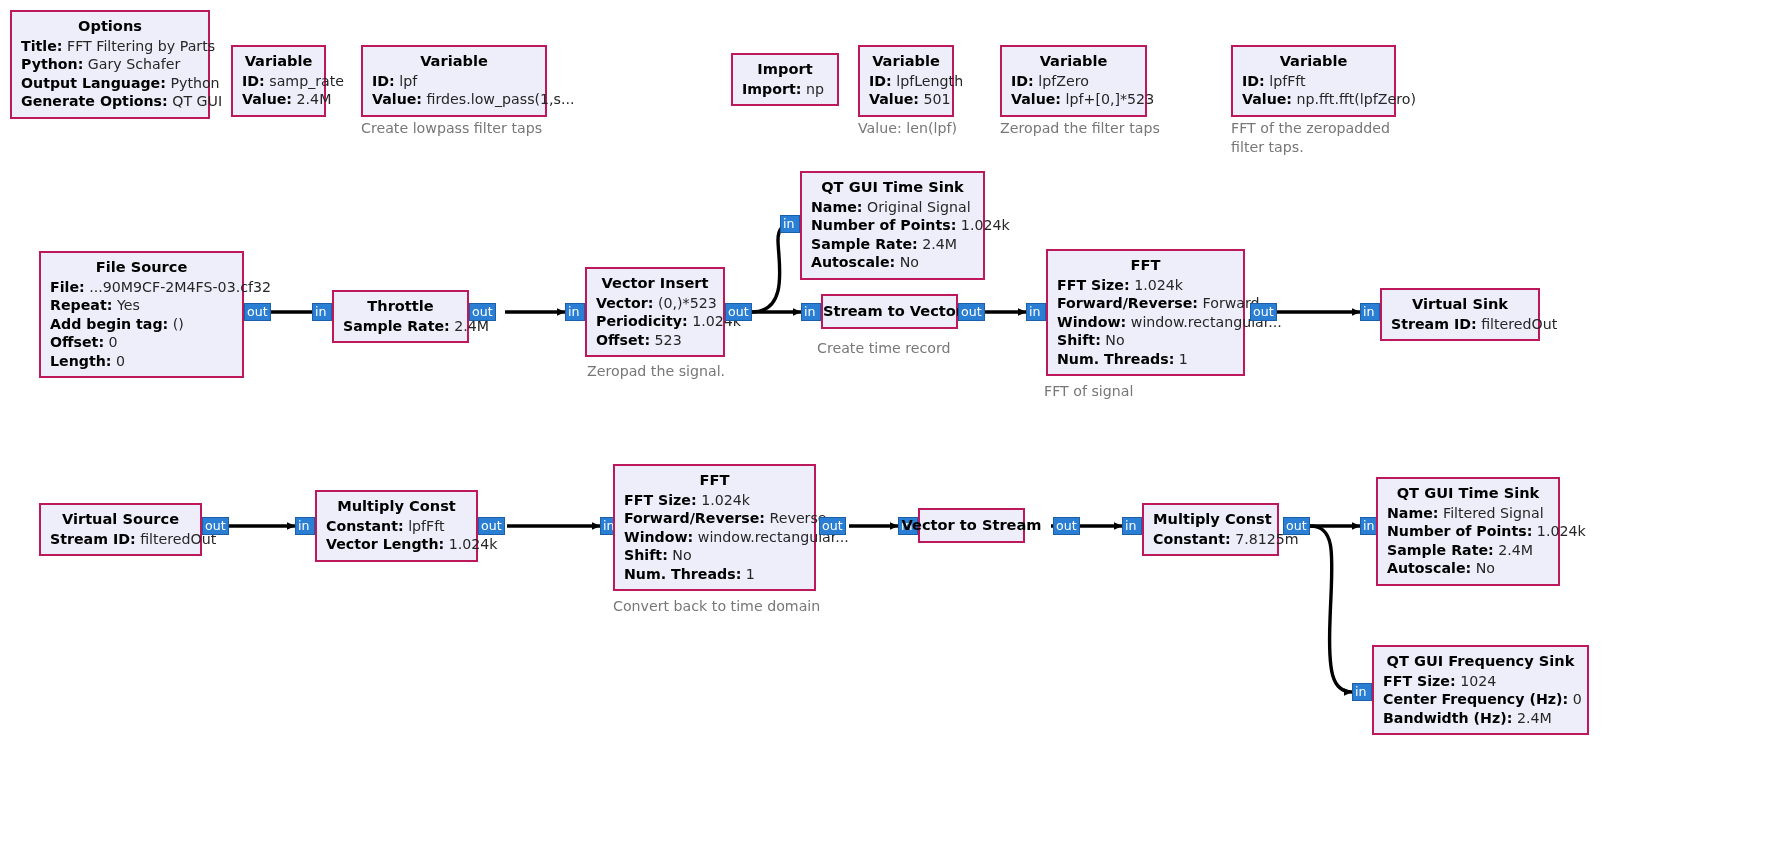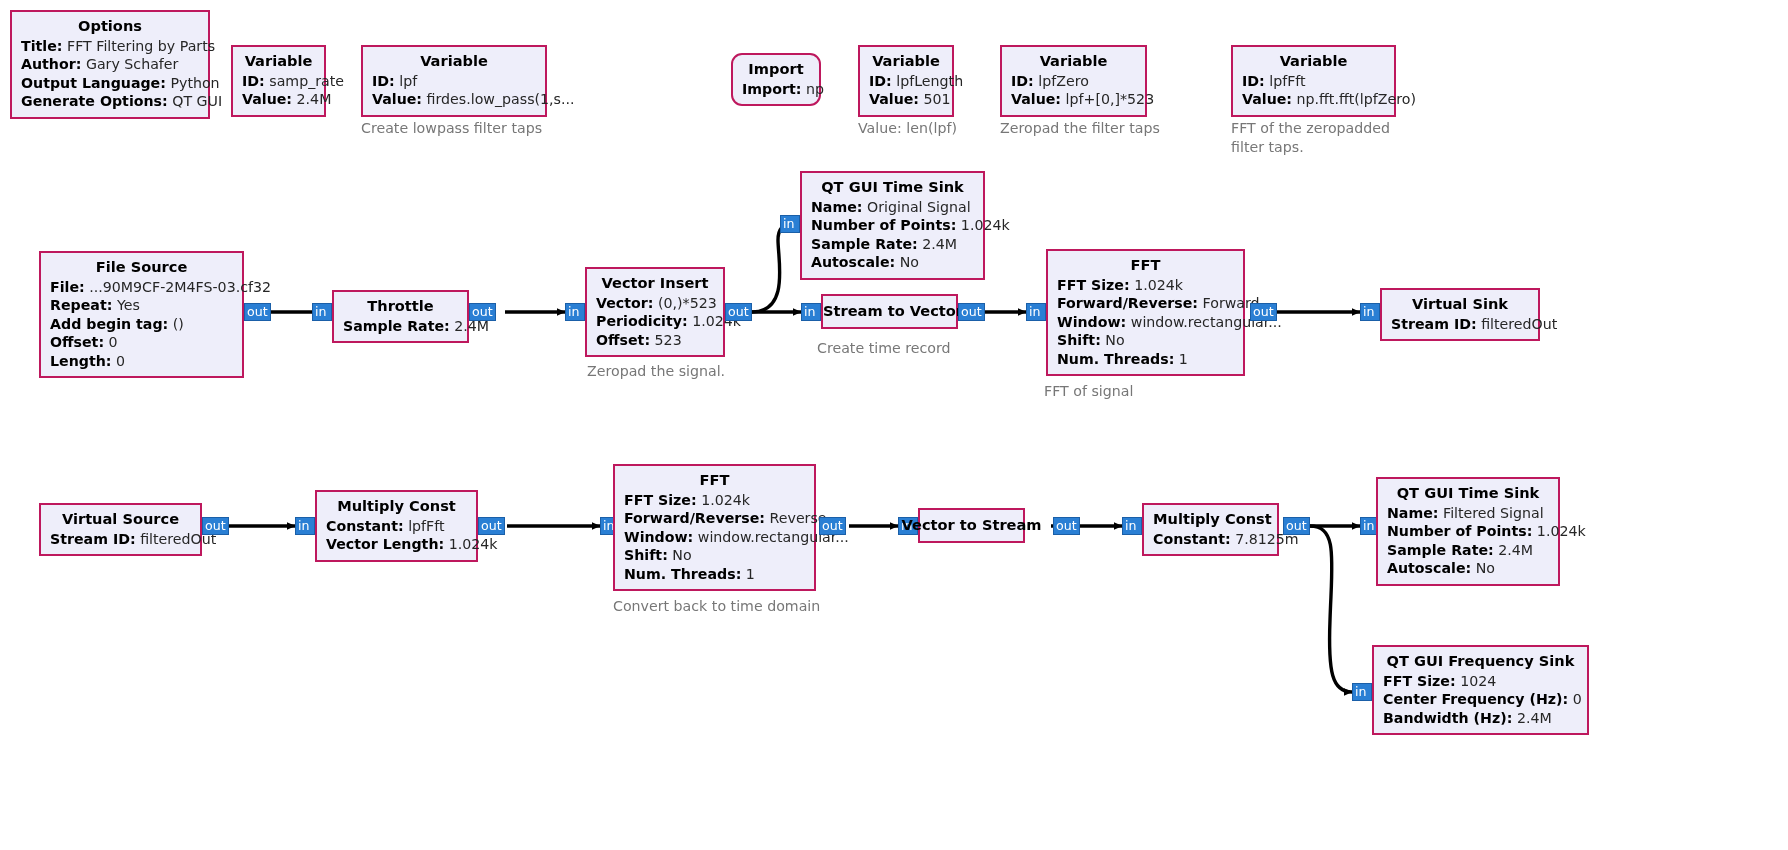--- a/index.html
+++ b/index.html
@@ -107,40 +107,40 @@
     <line x1="1051" y1="526" x2="1122" y2="526" stroke="#000" stroke-width="3.4" marker-end="url(#arw)"></line>
 
     <line x1="1310" y1="526" x2="1360" y2="526" stroke="#000" stroke-width="3.4" marker-end="url(#arw)"></line>
 
     <path d="M 1310,526 C 1338,526 1332,560 1330,620 C 1328,672 1332,692 1352,692" fill="none" stroke="#000" stroke-width="3.4" marker-end="url(#arw)"></path>
   </svg>
 
   <div class="block" style="left:10px; top:10px; width:200px;">
     <div class="btitle">Options</div>
     <div class="brow"><b>Title:</b> <span>FFT Filtering by Parts</span></div>
-    <div class="brow"><b>Author:</b> <span>Gary Schafer</span></div>
+    <div class="brow"><b>Python:</b> <span>Gary Schafer</span></div>
     <div class="brow"><b>Output Language:</b> <span>Python</span></div>
     <div class="brow"><b>Generate Options:</b> <span>QT GUI</span></div>
   </div>
 
   <div class="block" style="left:231px; top:45px; width:95px;">
     <div class="btitle">Variable</div>
     <div class="brow"><b>ID:</b> <span>samp_rate</span></div>
     <div class="brow"><b>Value:</b> <span>2.4M</span></div>
   </div>
 
   <div class="block" style="left:361px; top:45px; width:186px;">
     <div class="btitle">Variable</div>
     <div class="brow"><b>ID:</b> <span>lpf</span></div>
     <div class="brow"><b>Value:</b> <span>firdes.low_pass(1,s...</span></div>
   </div>
 
   <div class="comment" style="left:361px; top:119px;">Create lowpass filter taps</div>
 
-  <div class="block" style="left:731px; top:53px; width:90px;border-radius:11px;">
+  <div class="block" style="left:731px; top:53px; width:108px;">
     <div class="btitle">Import</div>
     <div class="brow"><b>Import:</b> <span>np</span></div>
   </div>
 
   <div class="block" style="left:858px; top:45px; width:96px;">
     <div class="btitle">Variable</div>
     <div class="brow"><b>ID:</b> <span>lpfLength</span></div>
     <div class="brow"><b>Value:</b> <span>501</span></div>
   </div>
   <div class="comment" style="left:858px; top:119px;">Value: len(lpf)</div>

